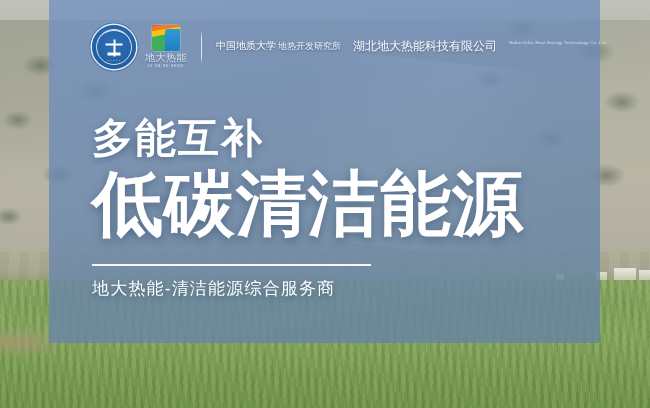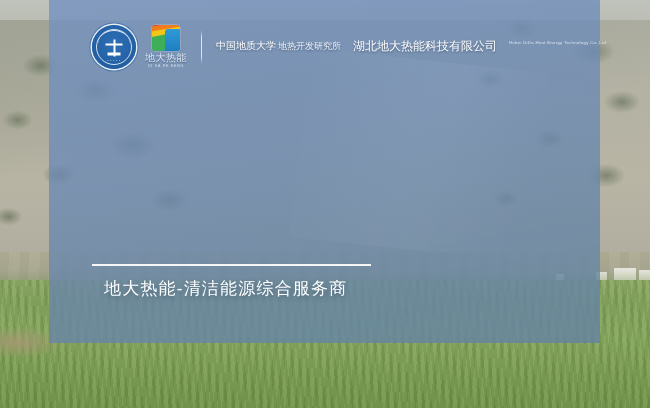--- a/index.html
+++ b/index.html
@@ -204,21 +204,21 @@
     margin-top:9px;
     font-size:71px;line-height:1;font-weight:700;color:#ffffff;
     letter-spacing:1px;white-space:nowrap;
     text-shadow:0 3px 10px rgba(26,50,84,.42);
   }
   .rule{
     position:absolute;left:92px;top:264px;width:279px;height:2px;
     background:rgba(255,255,255,.92);
   }
   .subtitle{
-    position:absolute;left:104px;top:278px;
+    position:absolute;left:92px;top:278px;
     font-size:17px;line-height:1.25;color:#ffffff;letter-spacing:1.2px;
     white-space:nowrap;text-shadow:0 2px 5px rgba(26,50,84,.42);
   }
 </style>
 </head>
 <body>
 
 <div class="stage">
 
   <div class="photo">
@@ -268,18 +268,22 @@
 
     <div class="btext">
       <div class="l1">
         <span>中国地质大学</span><span class="inst">地热开发研究所</span>
       </div>
       <div class="l2">湖北地大热能科技有限公司</div>
       <div class="l3">Hubei DiDa Heat Energy Technology Co.,Ltd</div>
     </div>
   </div>
 
+  <div class="headline">
+    <div class="h-sm">多能互补</div>
+    <div class="h-lg">低碳清洁能源</div>
+  </div>
 
   <div class="rule"></div>
 
   <div class="subtitle">地大热能-清洁能源综合服务商</div>
 
 </div>
 
 </body></html>

